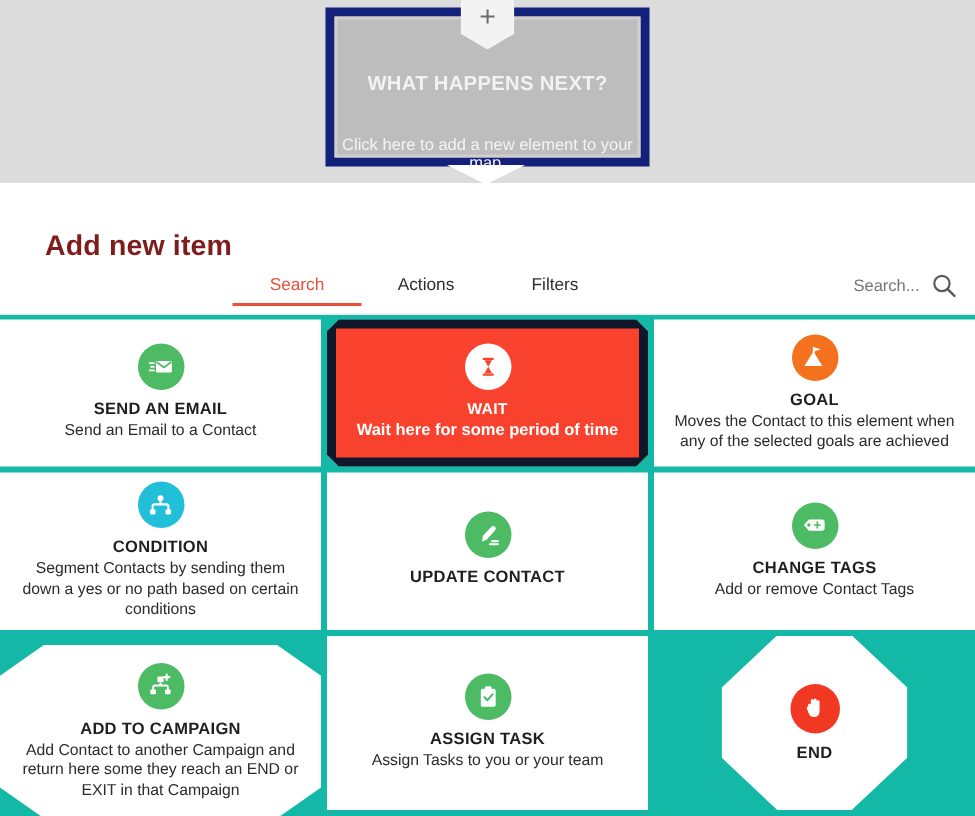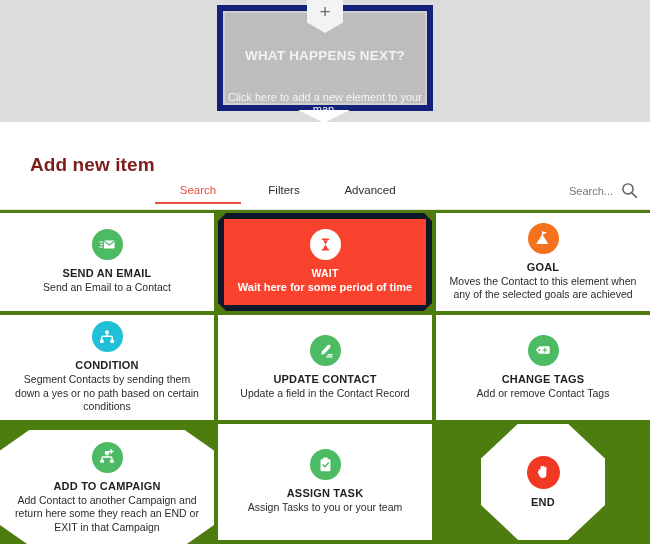--- a/index.html
+++ b/index.html
@@ -127,21 +127,21 @@
     font-family: "Liberation Sans", sans-serif;
     text-align: right;
     background: transparent;
   }
   #search-icon { display: block; }
 
   
   #grid {
     position: absolute; left: 0; top: 88px;
     width: 650px; height: 334px;
-    background: #4d7c0f;
+    background: #14b8a6;
     display: grid;
     grid-template-columns: repeat(3, 1fr);
     grid-template-rows: repeat(3, 1fr);
     gap: 4px 4px;
     padding: 3px 0 4px 0;
   }
   .cell {
     position: relative;
     display: flex; align-items: center; justify-content: center;
   }
@@ -232,22 +232,22 @@
   <div id="pointer"></div>
 </div>
 
 <div id="panel">
 
   <div id="panel-head">
     <div id="panel-title">Add new item</div>
 
     <div id="tabs">
       <div class="tab active">Search</div>
+      <div class="tab">Actions</div>
       <div class="tab">Filters</div>
-      <div class="tab">Advanced</div>
     </div>
 
     <div id="search-wrap">
       <input id="search-input" type="text" placeholder="Search..." style="">
       <svg id="search-icon" width="17" height="17" viewBox="0 0 20 20">
         <circle cx="8.2" cy="8.2" r="6" fill="none" stroke="#5a5a5a" stroke-width="1.7"></circle>
         <line x1="12.6" y1="12.6" x2="18" y2="18" stroke="#5a5a5a" stroke-width="1.9" stroke-linecap="round"></line>
       </svg>
     </div>
   </div>
@@ -316,21 +316,20 @@
     <div class="cell">
       <div class="card">
         <div class="icon-circle" style="background:#4cbb63">
           <svg width="17" height="17" viewBox="0 0 24 24">
             <path d="M6 18.5 L7 13 L15 4.5 Q17 2.8 18.6 4.6 Q20.2 6.4 18.4 8 L10.5 16.6 Z" fill="#fff"></path>
             <path d="M15.5 18 L21 18" stroke="#fff" stroke-width="1.9" stroke-linecap="round"></path>
             <path d="M13.5 21 L21 21" stroke="#fff" stroke-width="1.9" stroke-linecap="round"></path>
           </svg>
         </div>
         <div class="card-title">UPDATE CONTACT</div>
-        <div class="card-desc">Update a field in the Contact Record</div>
       </div>
     </div>
 
     <div class="cell">
       <div class="card">
         <div class="icon-circle" style="background:#4cbb63">
           <svg width="18" height="18" viewBox="0 0 24 24">
             <path d="M7 7 L19 7 Q21 7 21 9 L21 15 Q21 17 19 17 L7 17 L2.5 12 Z" fill="#fff"></path>
             <circle cx="7" cy="12" r="1.5" fill="#4cbb63"></circle>
             <path d="M14.5 9.5 L14.5 14.5 M12 12 L17 12" stroke="#4cbb63" stroke-width="1.5" stroke-linecap="round"></path>

